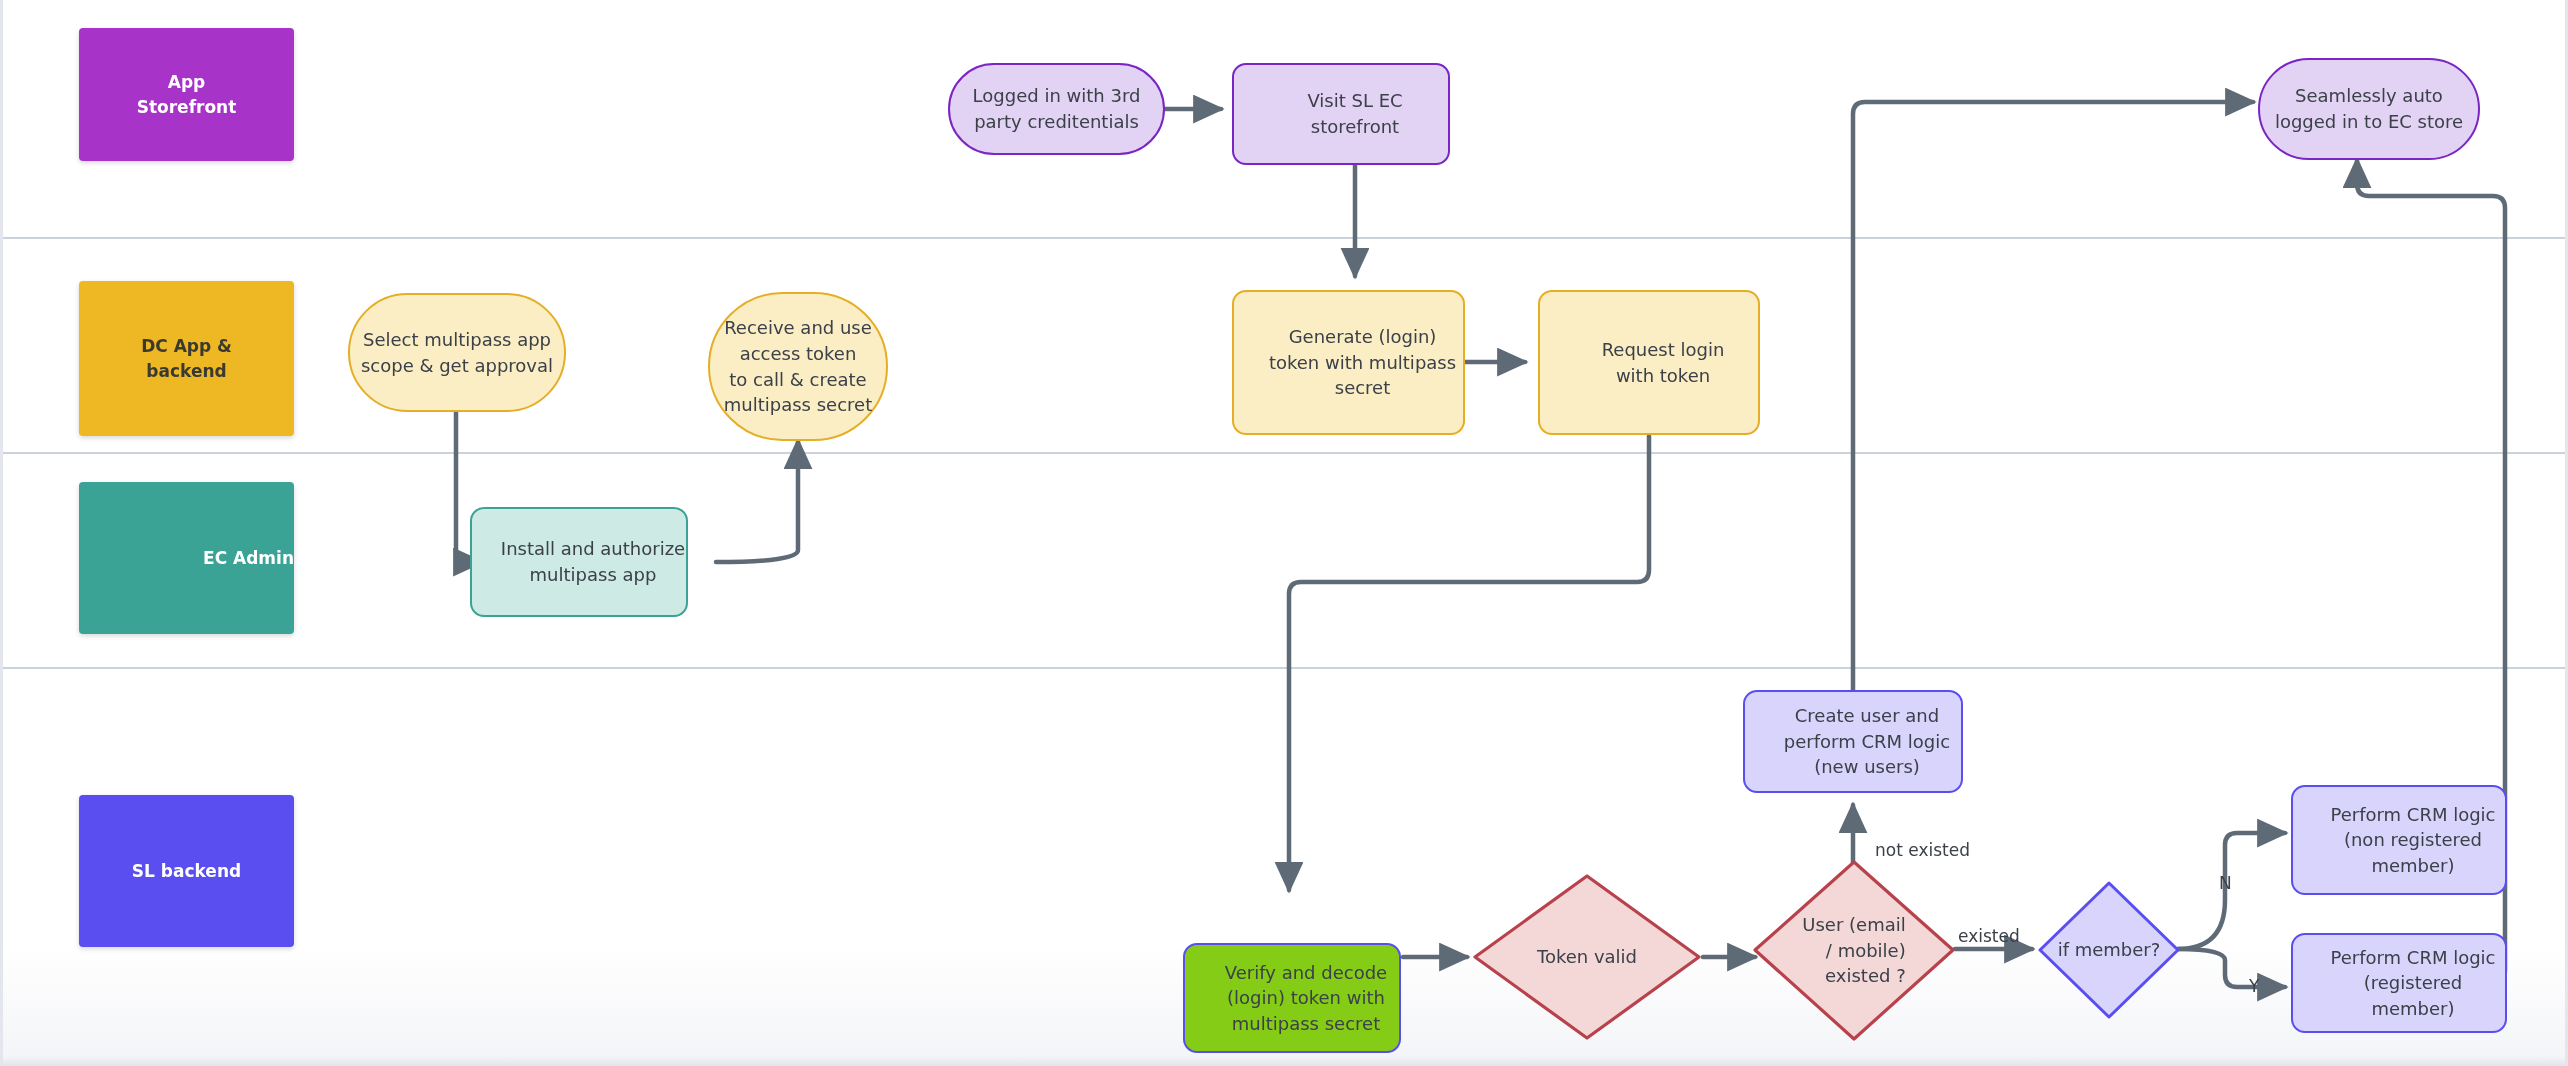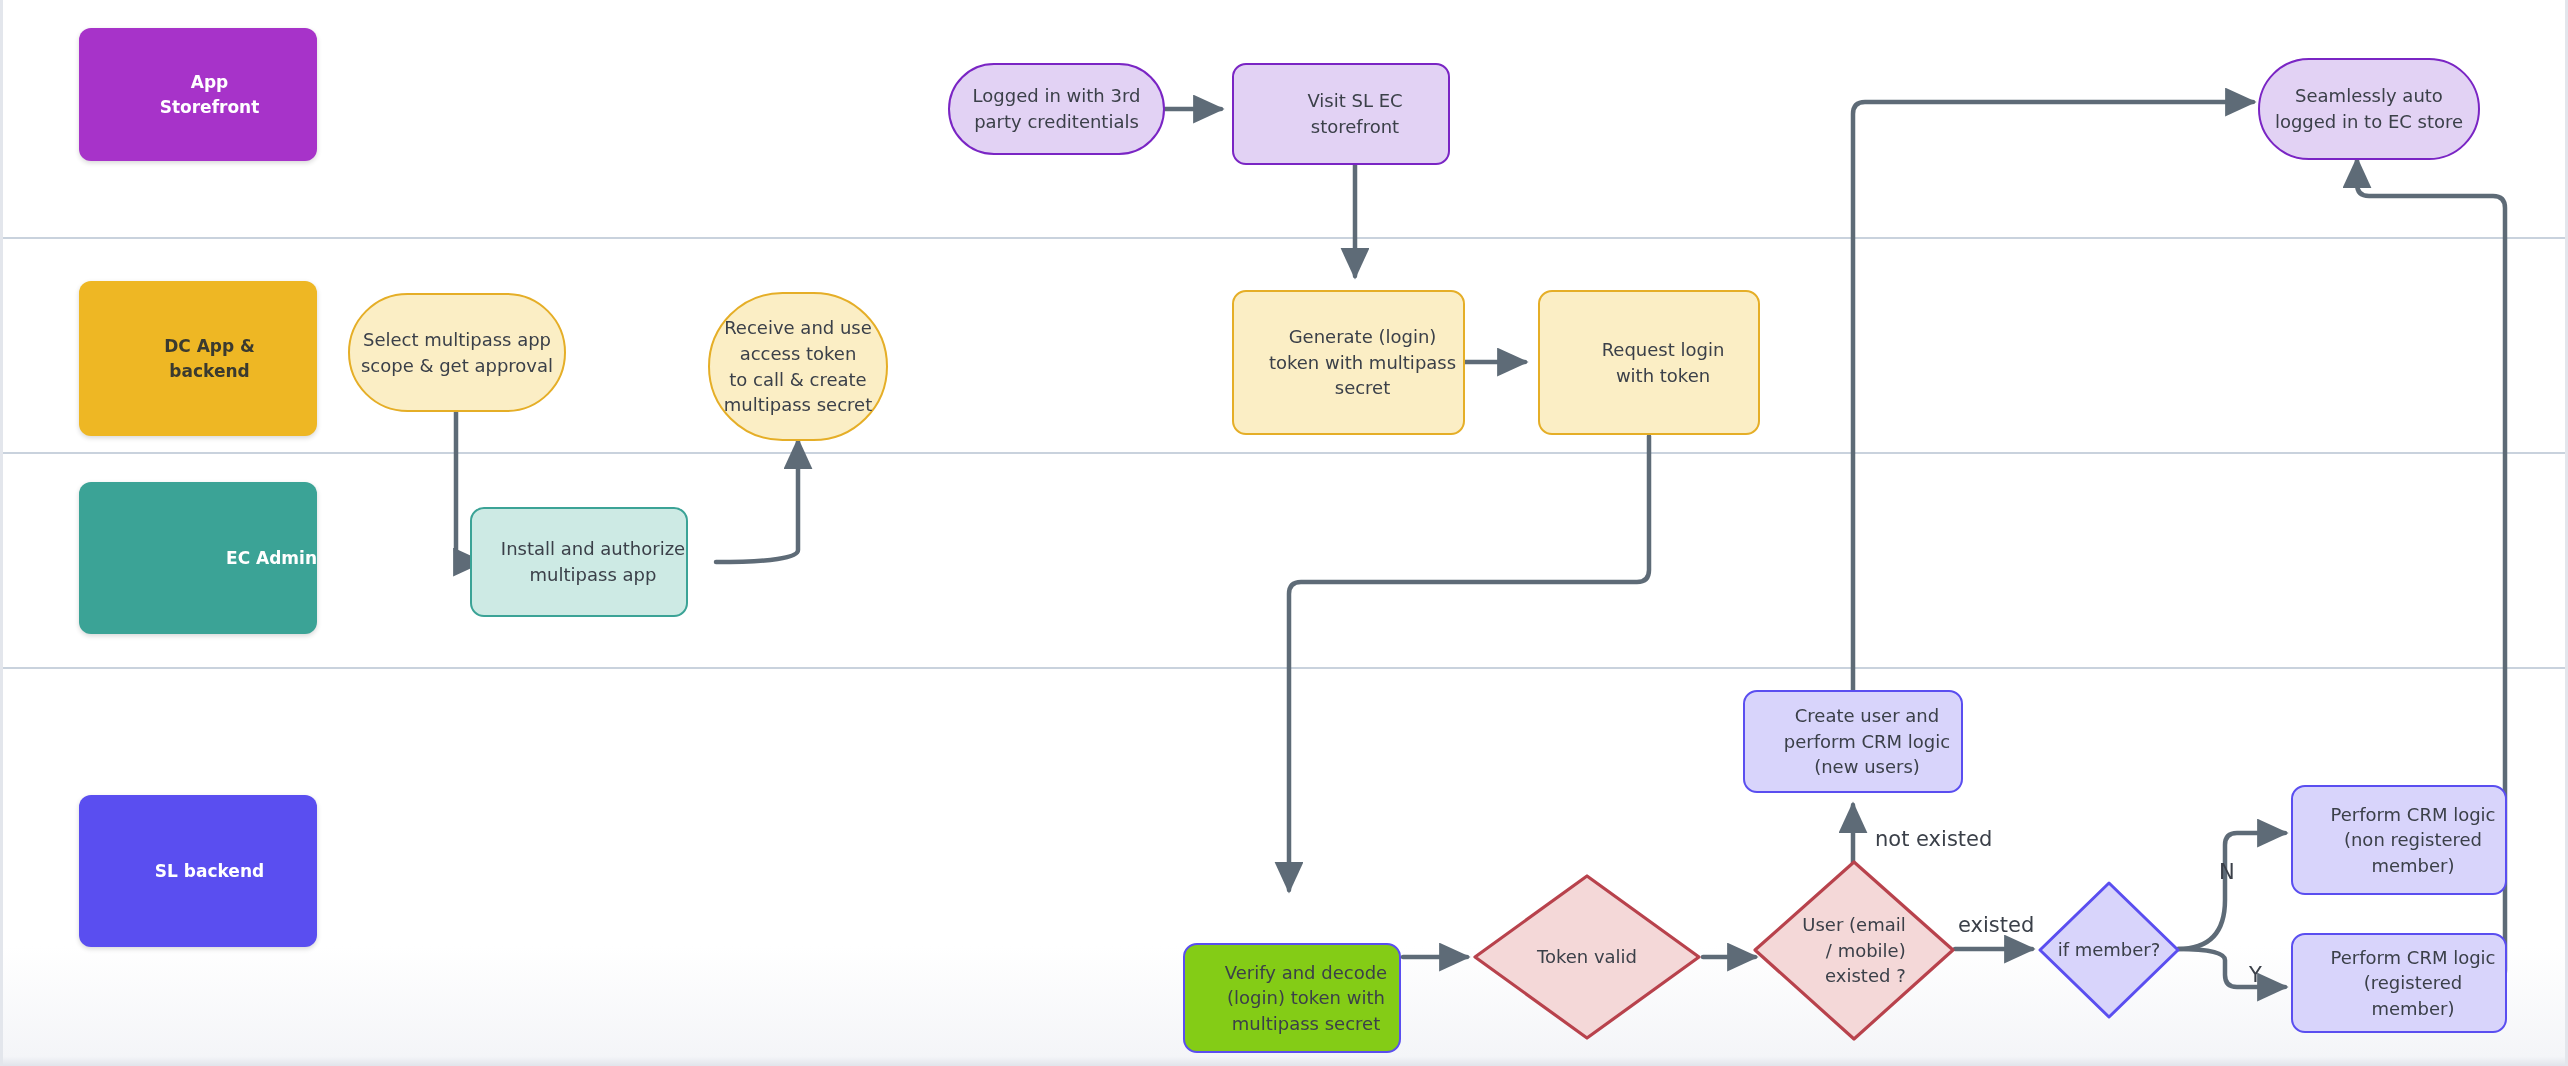--- a/index.html
+++ b/index.html
@@ -30,28 +30,27 @@
     left: 0; right: 0;
     height: 2px;
     background: #c9d2dd;
   }
   .lane-label {
     position: absolute;
     display: flex;
     align-items: center;
     justify-content: center;
     text-align: center;
-    border-radius: 12px;
+    border-radius: 4px;
     color: #ffffff;
     font-weight: bold;
     font-size: 17px;
     line-height: 1.45;
     box-shadow: 0 2px 5px rgba(0,0,0,0.16);
     white-space: pre-line;
-    padding-left: 23px;
   }
   .node {
     position: absolute;
     display: flex;
     align-items: center;
     justify-content: center;
     text-align: center;
     font-size: 18px;
     line-height: 1.42;
     color: #3b3f४6;
@@ -85,24 +84,25 @@
     justify-content: center;
     text-align: right;
     font-size: 18px;
     line-height: 1.42;
     color: #3b4049;
     white-space: pre-line;
   }
   #edges { position:absolute; left:0; top:0; width:2568px; height:1066px; z-index:2; }
   .edge-label {
     position: absolute;
-    font-size: 21px;
+    font-size: 17px;
     color: #3b4049;
     z-index: 4;
     white-space: nowrap;
+    margin-top: 13px;
   }
 </style>
 </head>
 <body>
 
 <div id="canvas">
 
   <div class="lane-divider" style="top:237px;"></div>
   <div class="lane-divider" style="top:452px;"></div>
   <div class="lane-divider" style="top:667px;"></div>

